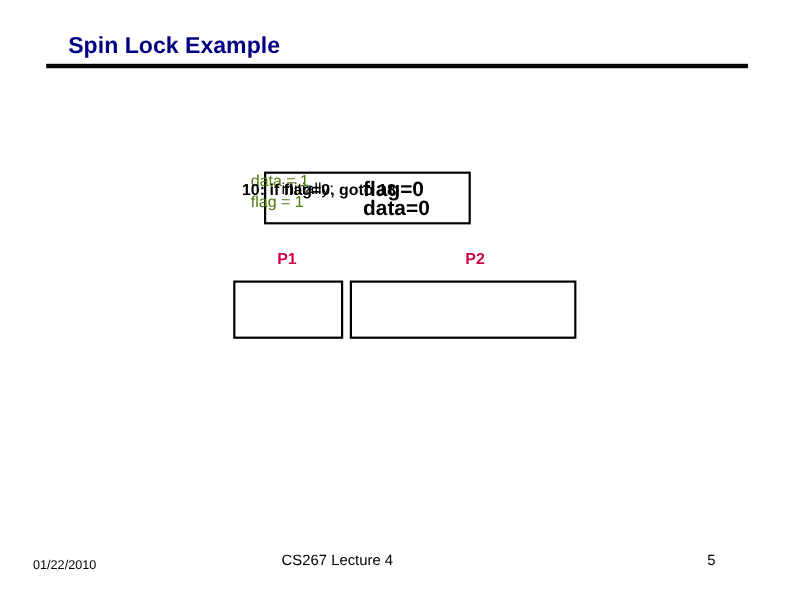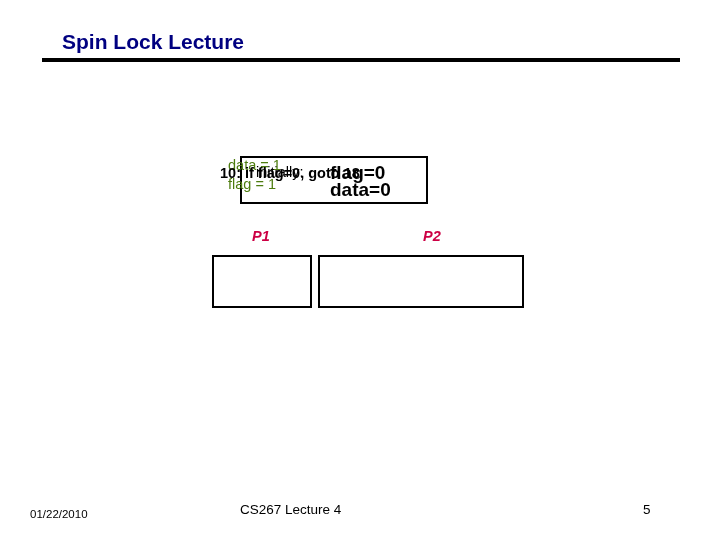--- a/index.html
+++ b/index.html
@@ -77,21 +77,20 @@
     color: #000000;
     line-height: 17px;
     text-align: left;
   }
 
   .proc-label {
     position: absolute;
     font-size: 14.5px;
     font-weight: bold;
     color: #CC0044;
-    font-style: italic;
   }
   .p1-label { left: 40px; top: 72px; }
   .p2-label { left: 211px; top: 72px; }
 
   .p1-box {
     position: absolute;
     left: 0px;
     top: 99px;
     width: 100px;
     height: 53px;
@@ -142,39 +141,39 @@
   
   .footer-date {
     position: absolute;
     left: 30px;
     top: 508px;
     font-size: 11.5px;
     color: #000000;
   }
   .footer-center {
     position: absolute;
-    left: 240px;
+    left: 256px;
     top: 502px;
     font-size: 13.5px;
     color: #000000;
   }
   .footer-page {
     position: absolute;
     left: 643px;
     top: 502px;
     font-size: 13.5px;
     color: #000000;
   }
 </style>
 </head>
 <body>
 
 <div class="slide">
 
-  <div class="title">Spin Lock Lecture</div>
+  <div class="title">Spin Lock Example</div>
   <div class="title-rule"></div>
 
   <div class="diagram">
 
     <div class="init-box"></div>
     <div class="init-label">initially:</div>
     <div class="init-vals" style="white-space: pre-line;">flag=0
 data=0</div>
 
     <div class="proc-label p1-label">P1</div>

